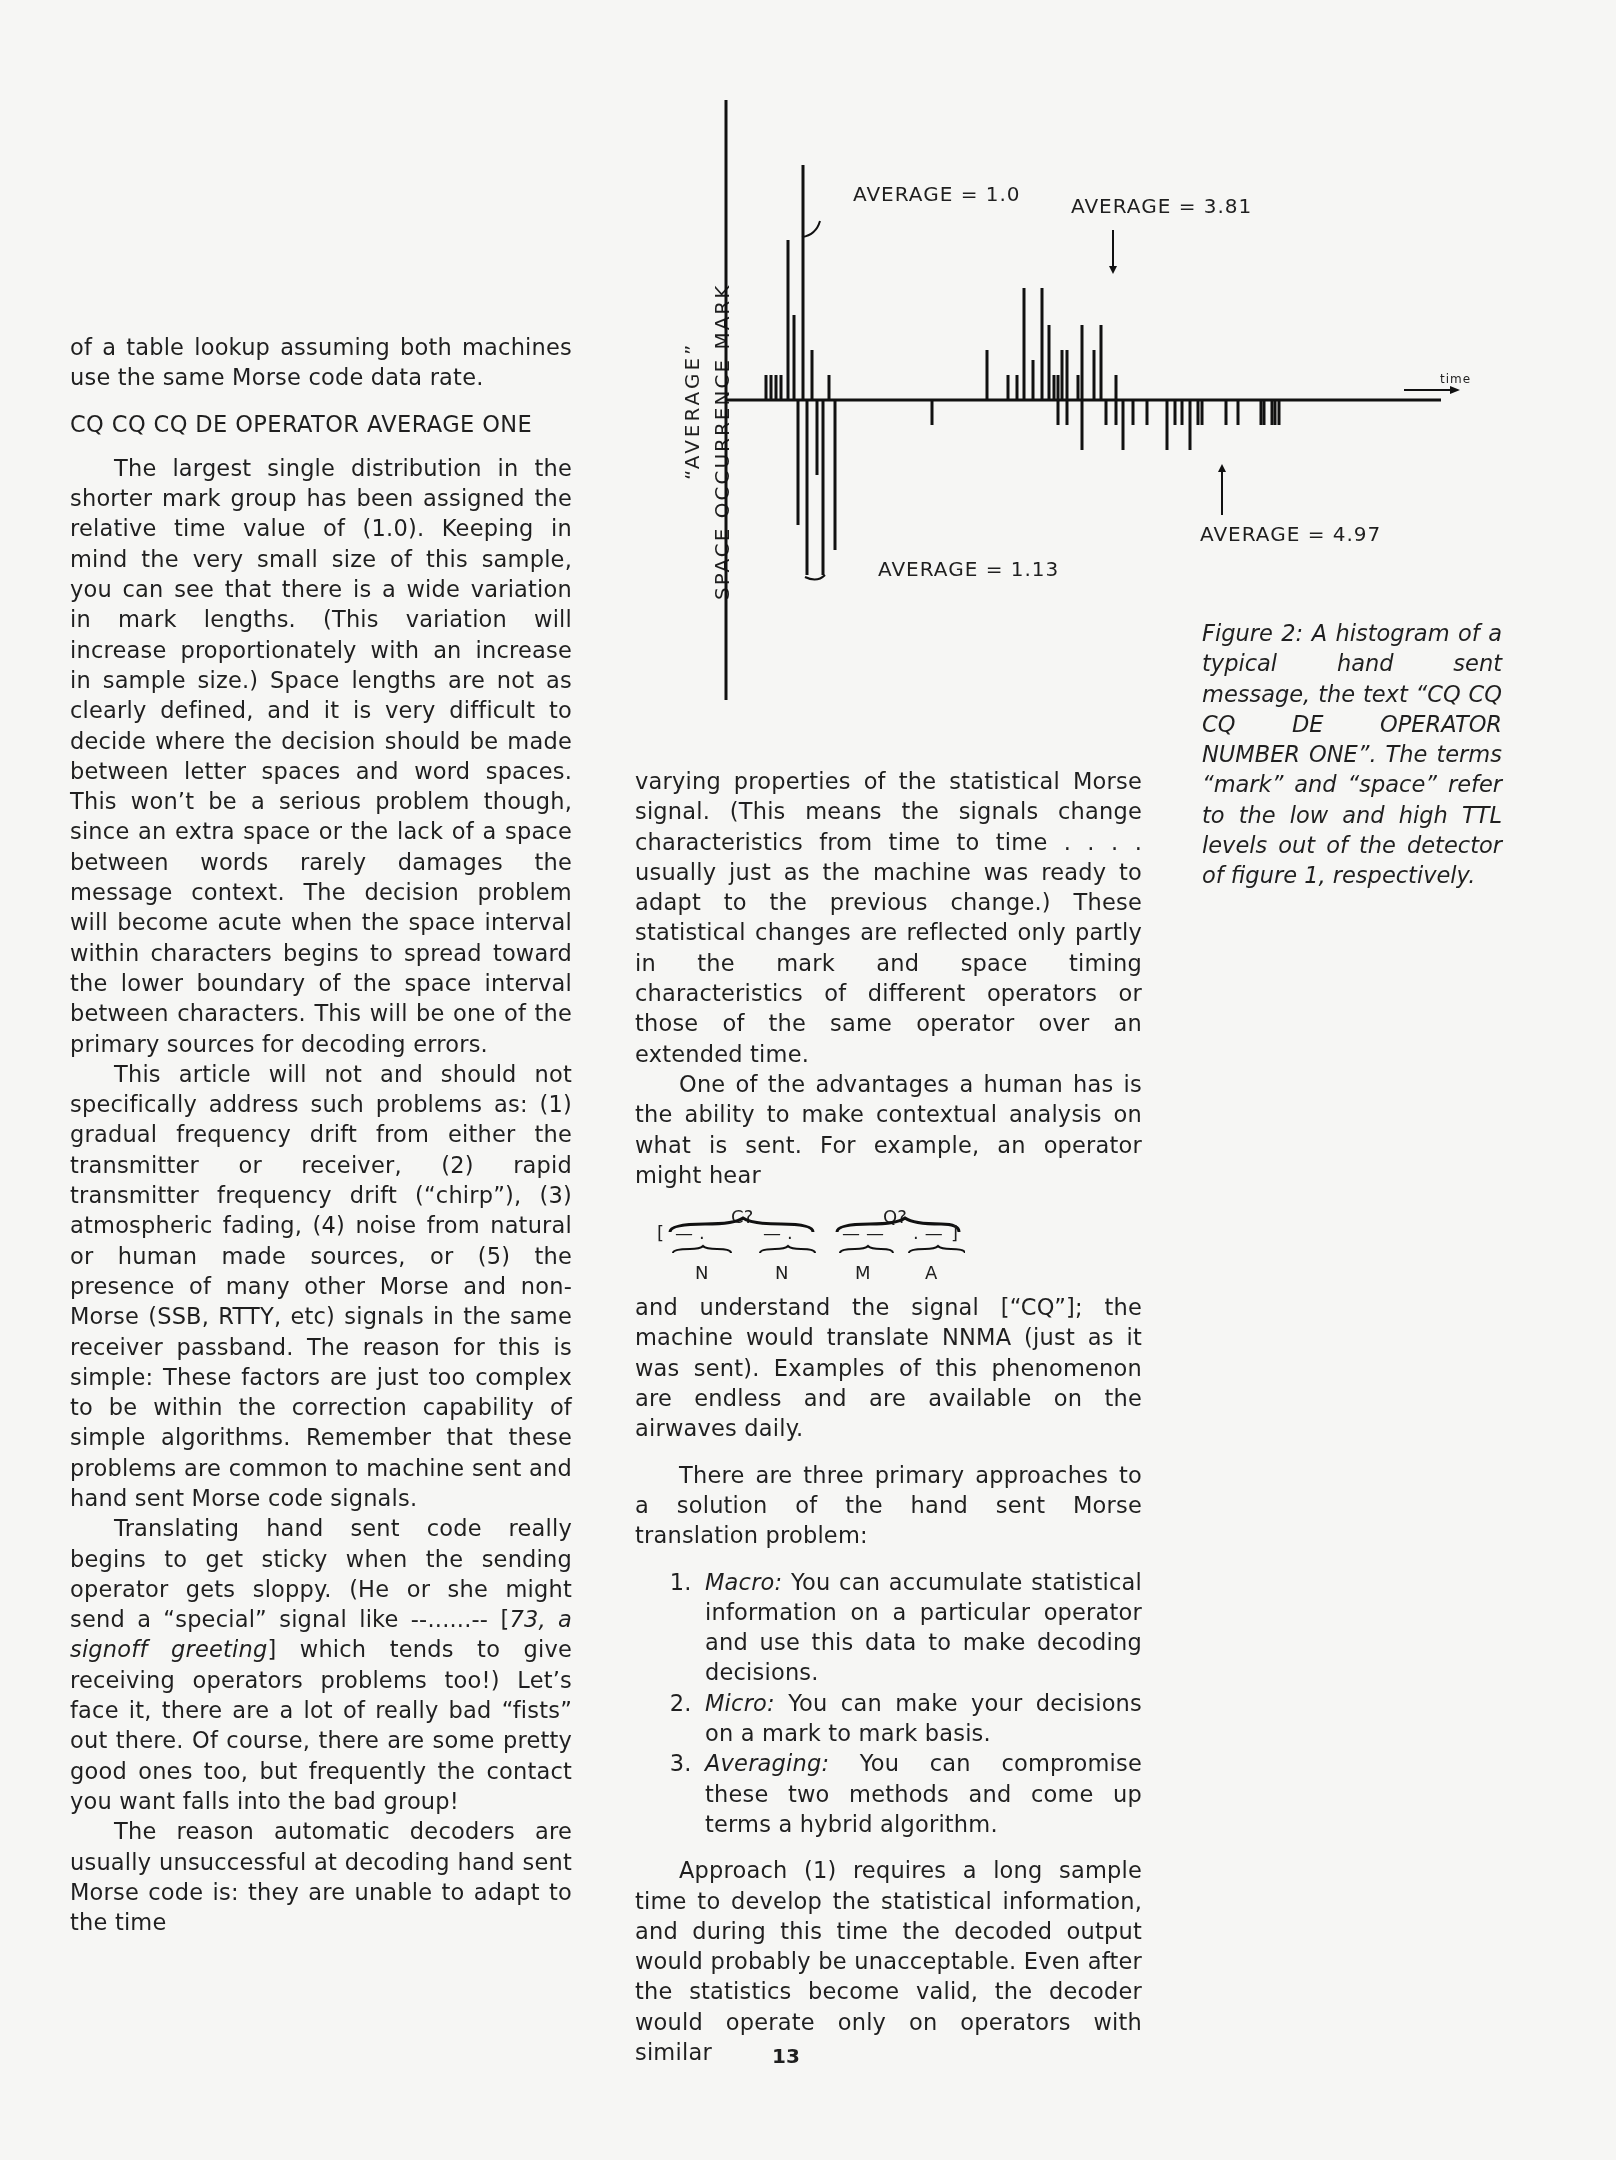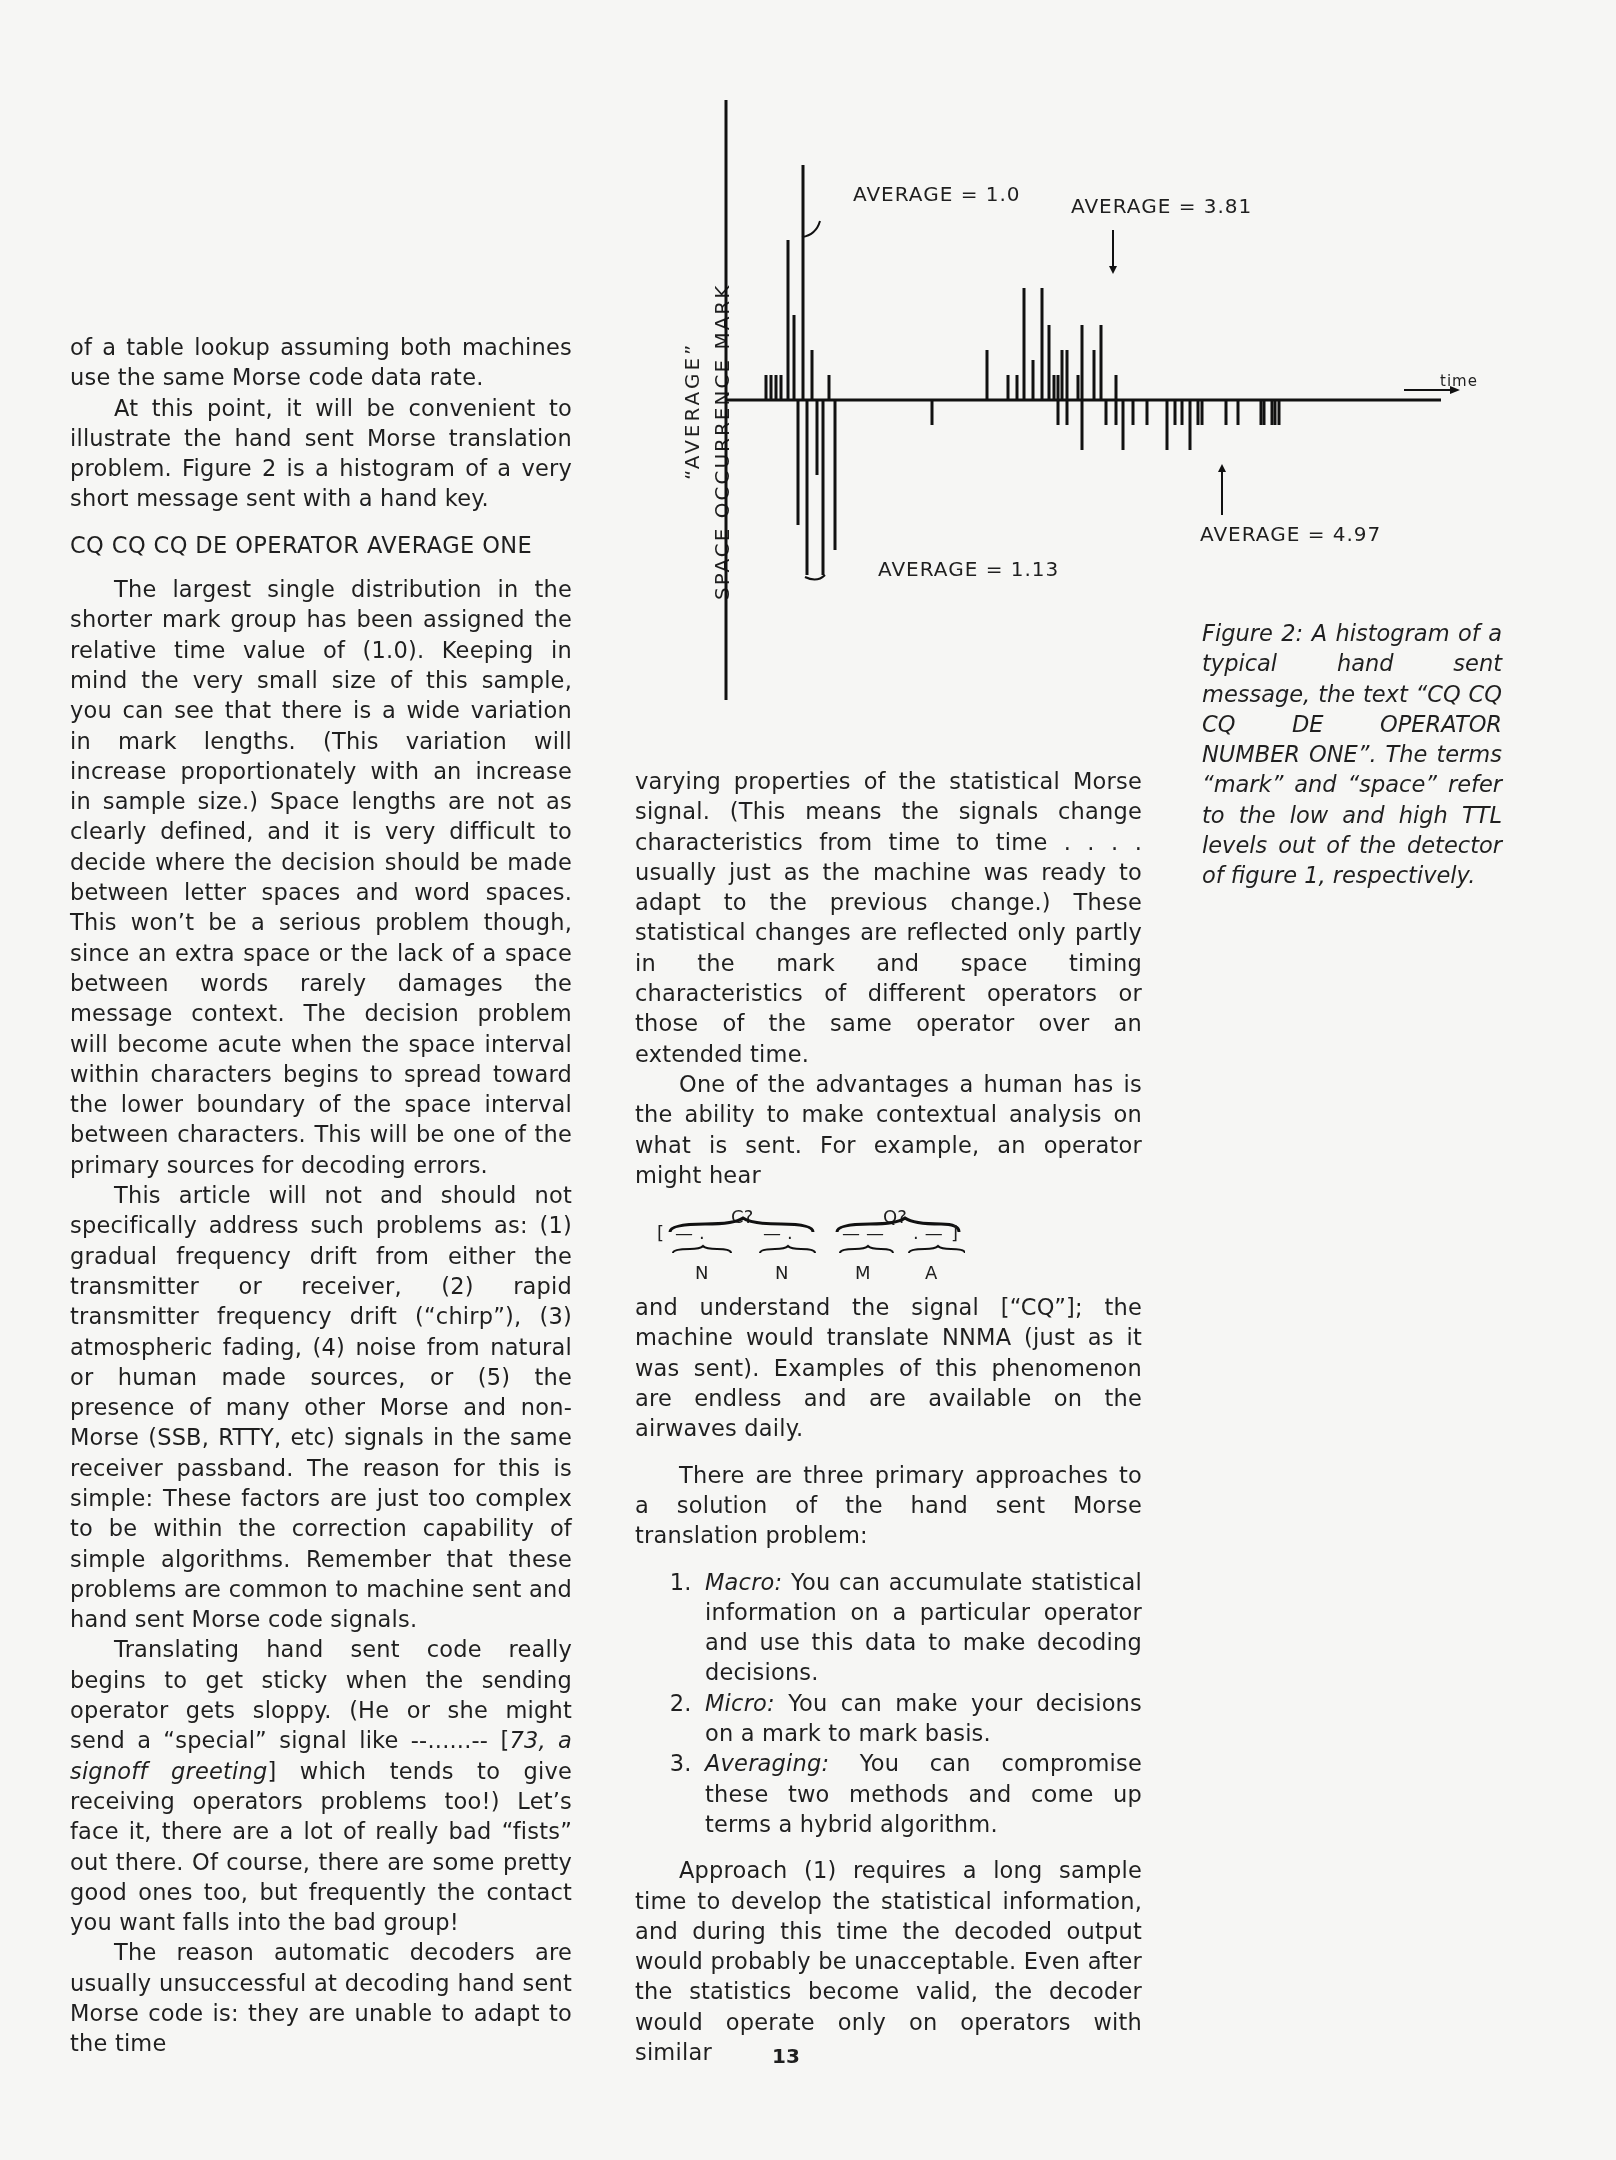--- a/index.html
+++ b/index.html
@@ -42,21 +42,20 @@
   }
   .anno { position: absolute; font-size: 20px; white-space: nowrap; letter-spacing: 1px; }
   .morse-ex { position: relative; height: 82px; margin: 12px 0 8px 0; font-size: 18px; }
   .morse-ex span { position: absolute; }
 </style>
 </head>
 <body>
 
 <div class="col" id="col-left">
   <p>of a table lookup assuming both machines use the same Morse code data rate.</p>
-  <p class="indent">At this point, it will be convenient to illustrate the hand sent Morse translation problem. Figure 2 is a histogram of a very short message sent with a hand key.</p>
   <p class="heading">CQ CQ CQ DE OPERATOR AVERAGE ONE</p>
   <p class="indent">The largest single distribution in the shorter mark group has been assigned the relative time value of (1.0). Keeping in mind the very small size of this sample, you can see that there is a wide variation in mark lengths. (This variation will increase proportionately with an increase in sample size.) Space lengths are not as clearly defined, and it is very difficult to decide where the decision should be made between letter spaces and word spaces. This won’t be a serious problem though, since an extra space or the lack of a space between words rarely damages the message context. The decision problem will become acute when the space interval within characters begins to spread toward the lower boundary of the space interval between characters. This will be one of the primary sources for decoding errors.</p>
   <p class="indent">This article will not and should not specifically address such problems as: (1) gradual frequency drift from either the transmitter or receiver, (2) rapid transmitter frequency drift (“chirp”), (3) atmospheric fading, (4) noise from natural or human made sources, or (5) the presence of many other Morse and non-Morse (SSB, RTTY, etc) signals in the same receiver passband. The reason for this is simple: These factors are just too complex to be within the correction capability of simple algorithms. Remember that these problems are common to machine sent and hand sent Morse code signals.</p>
   <p class="indent"><span>Translating hand sent code really begins to get sticky when the sending operator gets sloppy. (He or she might send a “special” signal like --......-- [</span><span class="it">73, a signoff greeting</span><span>] which tends to give receiving operators problems too!) Let’s face it, there are a lot of really bad “fists” out there. Of course, there are some pretty good ones too, but frequently the contact you want falls into the bad group!</span></p>
   <p class="indent">The reason automatic decoders are usually unsuccessful at decoding hand sent Morse code is: they are unable to adapt to the time</p>
 </div>
 
 <div id="figure">
   <div class="axis-label" style="left:20px; top:390px;">“AVERAGE”</div>
   <div class="axis-label" style="left:50px; top:510px; letter-spacing:2px;">SPACE   OCCURRENCE   MARK</div>
@@ -127,21 +126,21 @@
     <polygon points="449,176 453,184 457,176" fill="#111"></polygon>
     <path d="M 165 485 q -8 8 -20 2" fill="none" stroke="#111" stroke-width="2"></path>
     <line x1="562" y1="380" x2="562" y2="425" stroke="#111" stroke-width="2"></line>
     <polygon points="558,382 562,374 566,382" fill="#111"></polygon>
   </svg>
 
   <div class="anno" style="left:193px; top:92px;">AVERAGE = 1.0</div>
   <div class="anno" style="left:411px; top:104px;">AVERAGE = 3.81</div>
   <div class="anno" style="left:218px; top:467px;">AVERAGE = 1.13</div>
   <div class="anno" style="left:540px; top:432px;">AVERAGE = 4.97</div>
-  <div class="anno" style="left:780px; top:282px; font-size:15px;">time</div>
+  <div class="anno" style="left:780px; top:282px; font-size:12px;">time</div>
 </div>
 
 <div id="caption">Figure 2: A histogram of a typical hand sent message, the text “CQ CQ CQ DE OPERATOR NUMBER ONE”. The terms “mark” and “space” refer to the low and high TTL levels out of the detector of figure 1, respectively.</div>
 
 <div class="col" id="col-mid">
   <p>varying properties of the statistical Morse signal. (This means the signals change characteristics from time to time . . . . usually just as the machine was ready to adapt to the previous change.) These statistical changes are reflected only partly in the mark and space timing characteristics of different operators or those of the same operator over an extended time.</p>
   <p class="indent">One of the advantages a human has is the ability to make contextual analysis on what is sent. For example, an operator might hear</p>
 
   <div class="morse-ex">
     <span style="left:96px; top:0px;">C?</span>

